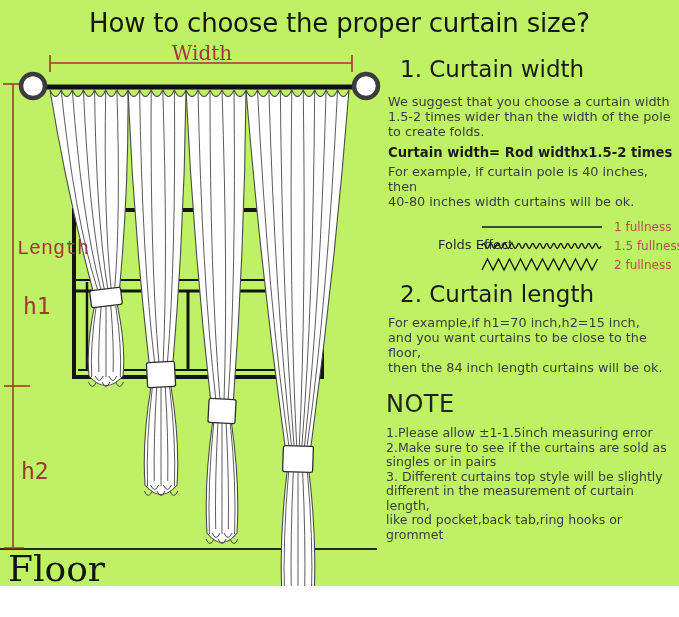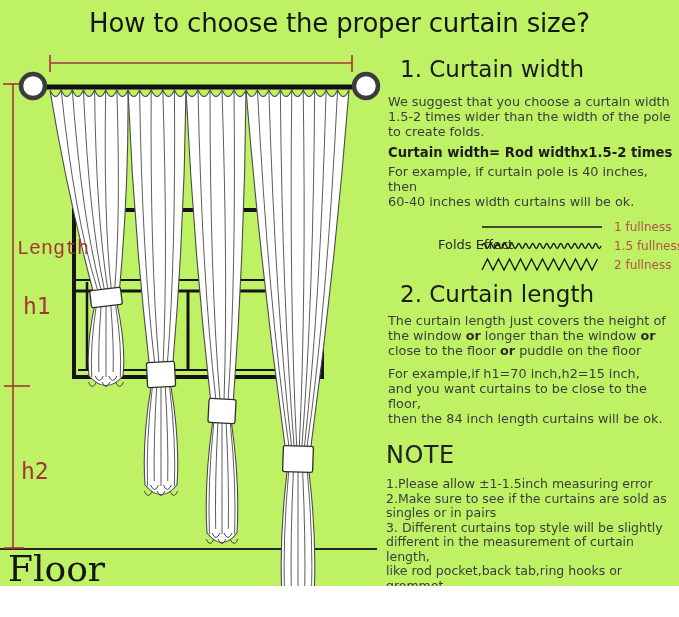--- a/index.html
+++ b/index.html
@@ -145,34 +145,35 @@
         <path d="M 307.36 472 Q 313.4 539 311.44 597" fill="none" stroke="#4a4a4a" stroke-width="0.9"></path>
         <path d="M 281.2 602 Q 285.2 611 289.2 602" fill="none" stroke="#4a4a4a" stroke-width="1"></path>
         <path d="M 287.6 596 Q 291.6 605 295.6 596" fill="none" stroke="#4a4a4a" stroke-width="1"></path>
         <path d="M 294 602 Q 298 611 302 602" fill="none" stroke="#4a4a4a" stroke-width="1"></path>
         <path d="M 300.4 596 Q 304.4 605 308.4 596" fill="none" stroke="#4a4a4a" stroke-width="1"></path>
         <path d="M 306.8 602 Q 310.8 611 314.8 602" fill="none" stroke="#4a4a4a" stroke-width="1"></path>
         <rect x="283" y="446" width="30" height="26" rx="2" fill="#fff" stroke="#2e2e2e" stroke-width="1.3" transform="rotate(2 298 459)"></rect>
       </g>
     </svg>
 
+  <div class="m-label width-label">Width</div>
   <div class="m-label length-label">Length</div>
   <div class="h-label h1-label">h1</div>
   <div class="h-label h2-label">h2</div>
   <div class="floor-label">Floor</div>
 
   <div class="col">
 
     <div class="sec-heading">1. Curtain width</div>
     <p class="body pre p1">We suggest that you choose a curtain width
 1.5-2 times wider than the width of the pole
 to create folds.</p>
     <p class="body formula">Curtain width= Rod widthx1.5-2 times</p>
     <p class="body pre example">For example, if curtain pole is 40 inches, then
-60-40 inches width curtains will be ok.</p>
+40-80 inches width curtains will be ok.</p>
 
     <div class="folds">
       <span class="folds-label">Folds Effect</span>
       <div class="fold-rows">
         <div class="fold-row">
           <svg id="line-straight" width="126" height="18" viewBox="0 0 126 18">
               <line x1="2" y1="9" x2="122" y2="9" stroke="#141414" stroke-width="1.6"></line>
             </svg>
           <span class="fullness">1 fullness</span>
         </div>
@@ -185,23 +186,20 @@
         <div class="fold-row">
           <svg id="line-zigzag" width="126" height="18" viewBox="0 0 126 18">
               <polyline points="2,14 7.5,3 13,14 18.5,3 24,14 29.5,3 35,14 40.5,3 46,14 51.5,3 57,14 62.5,3 68,14 73.5,3 79,14 84.5,3 90,14 95.5,3 101,14 106.5,3 112,14 117.5,3" fill="none" stroke="#141414" stroke-width="1.3"></polyline>
             </svg>
           <span class="fullness">2 fullness</span>
         </div>
       </div>
     </div>
 
     <div class="sec-heading sec2-heading">2. Curtain length</div>
-    <p class="body pre p-mt6"><span>The curtain length just covers the height of
-the window </span><span class="b">or</span><span> longer than the window </span><span class="b">or</span><span>
-close to the floor </span><span class="b">or</span><span> puddle on the floor</span></p>
     <p class="body pre p-mt8">For example,if h1=70 inch,h2=15 inch,
 and you want curtains to be close to the floor,
 then the 84 inch length curtains will be ok.</p>
 
     <div class="note-heading">NOTE</div>
     <div class="note-items">
       <div class="note-item pre">1.Please allow ±1-1.5inch measuring error</div>
       <div class="note-item pre">2.Make sure to see if the curtains are sold as
 singles or in pairs</div>
       <div class="note-item pre">3. Different curtains top style will be slightly

